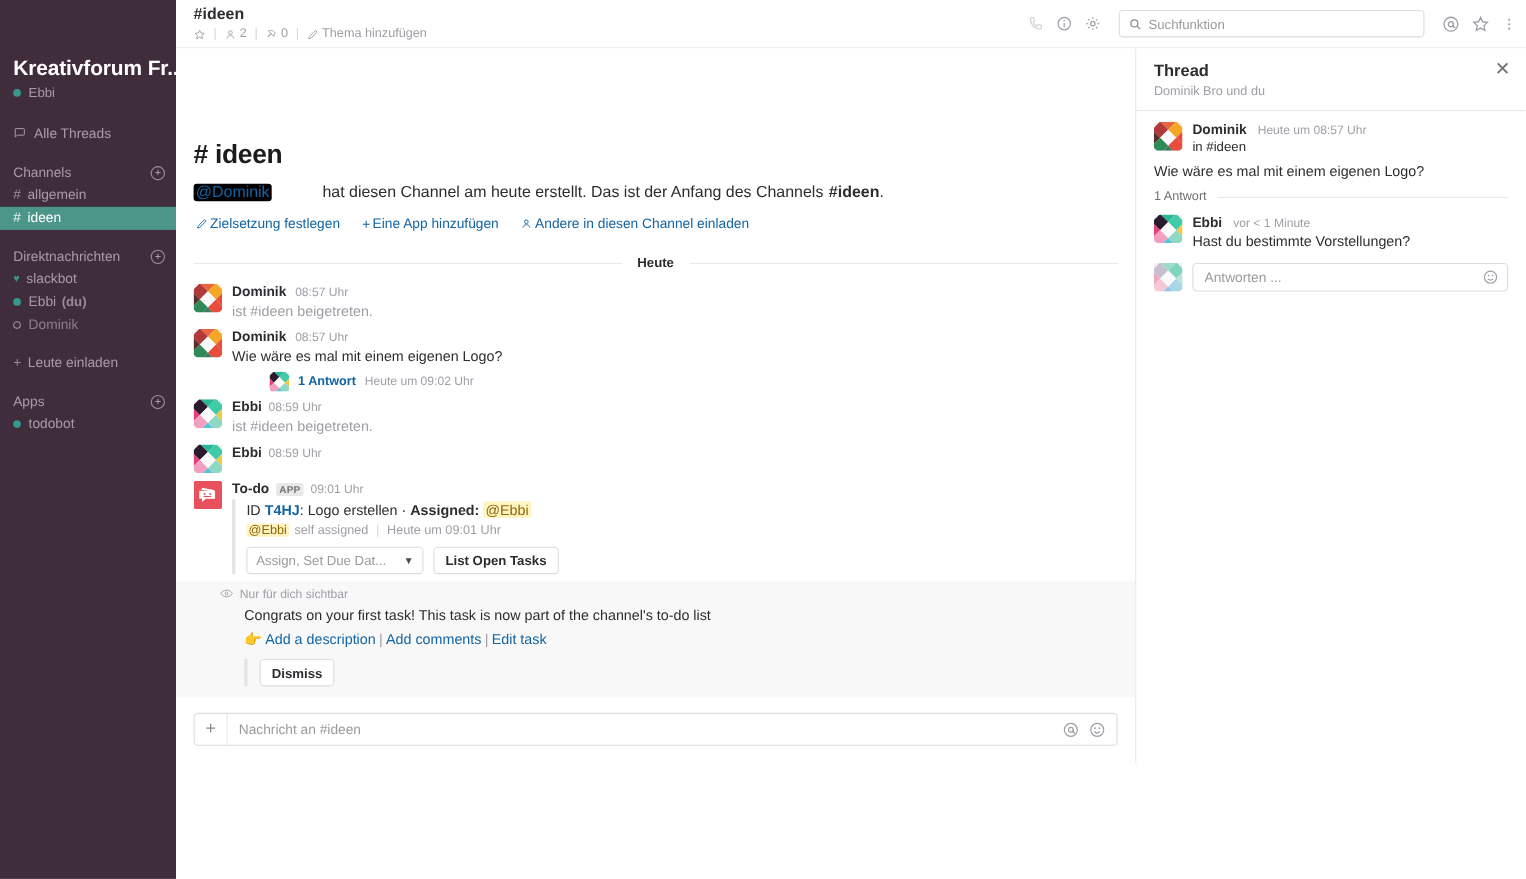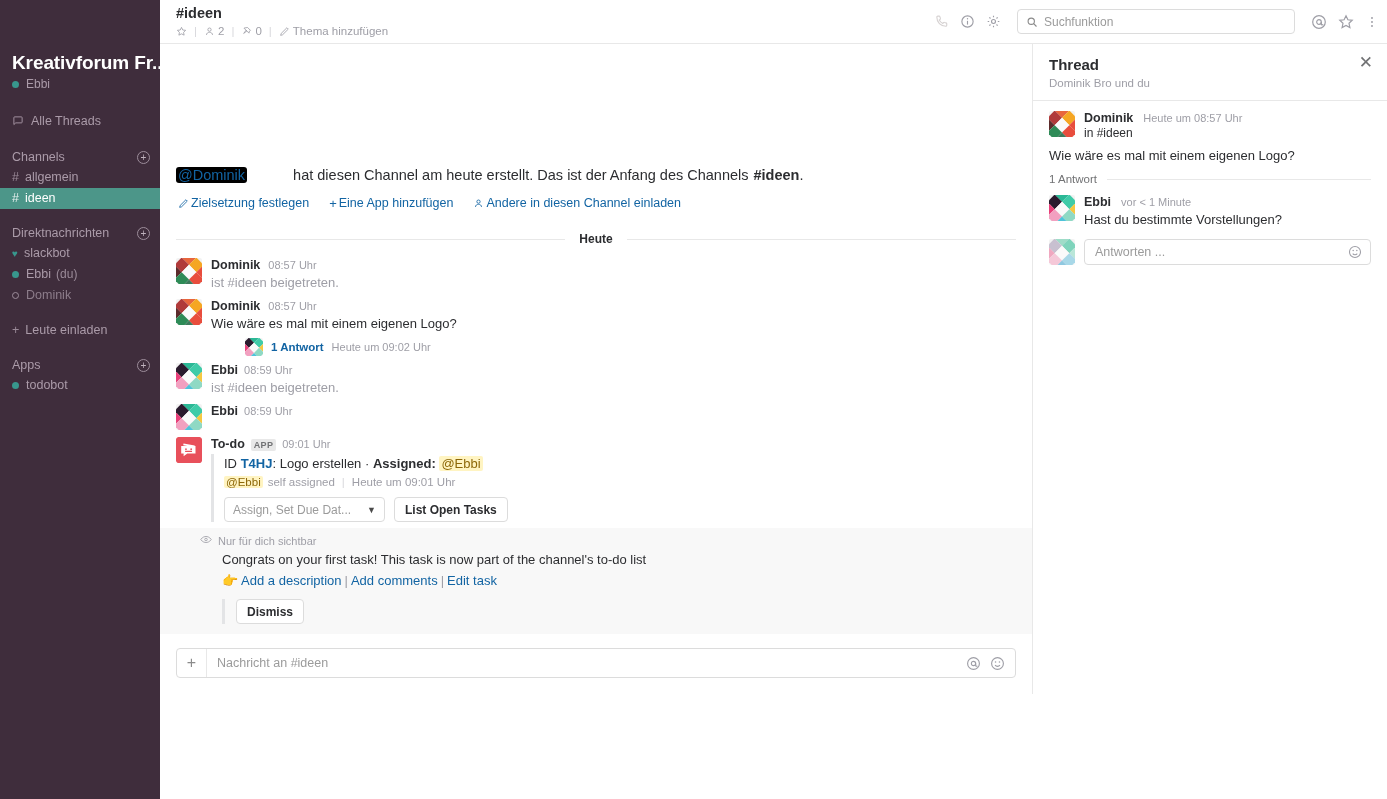--- a/index.html
+++ b/index.html
@@ -66,21 +66,21 @@
     font-size: 10px; line-height: 11px; text-align: center;
     display:inline-block; cursor:pointer;
   }
   .chan-row {
     display: flex; align-items: center;
     padding: 2px 12px; font-size: 12.5px; line-height: 17px;
     color: #AB9BA9; cursor: pointer;
   }
   .chan-row.active { background: #4C9689; color: #ffffff; font-weight: normal; }
   .chan-row .hash { margin-right: 6px; opacity: .85; }
-  .chan-row .sub { color: #9a8a98; margin-left: 5px; font-size: 12px;}
+  .chan-row .sub { color: #9a8a98; margin-left: 5px; font-size: 12px; font-weight: bold;}
   .chan-row.muted { color: #8d7d8b; }
   .invite-row { margin-top: 14px; }
 
   
   .main { flex: 1 1 auto; display: flex; flex-direction: column; height: 694px; min-width: 0; }
 
   .topbar {
     height: 44px; flex: 0 0 44px; display: flex; align-items: flex-start;
     border-bottom: 1px solid #e8e8e8; background: #fff; padding: 5px 8px 0 16px;
   }
@@ -401,20 +401,24 @@
         </span>
       </div>
     </header>
 
     <div class="body-split">
 
       <section class="msgcol">
         <div class="msglist">
 
           <div class="intro">
+            <h1>
+              <span class="h">#</span>
+              <span>ideen</span>
+            </h1>
             <div class="intro-line">
               <span class="mention">@Dominik</span>
               <span class="gap"></span>
               <span>hat diesen Channel am heute erstellt. Das ist der Anfang des Channels</span>
               <span style="font-weight:bold;margin-left:5px">#ideen</span>
                 <span>.</span>
             </div>
             <div class="intro-actions">
               <a>
                 <span style="display:inline-flex">

